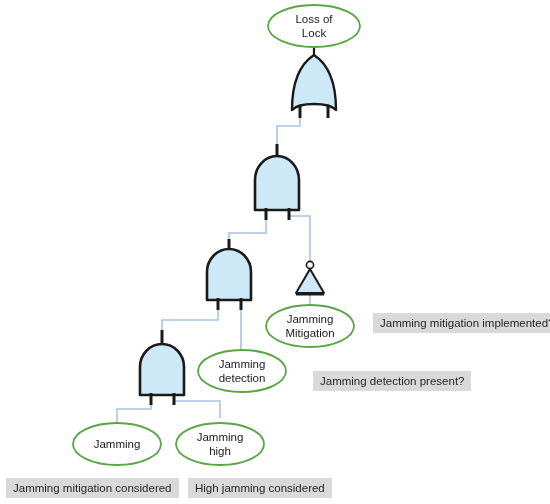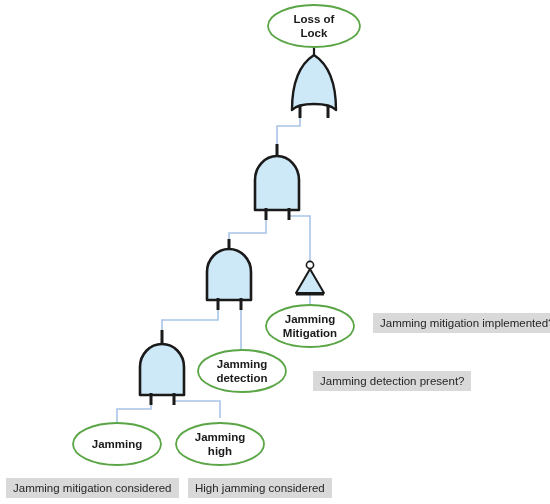--- a/index.html
+++ b/index.html
@@ -28,21 +28,20 @@
     position: absolute;
     display: flex;
     align-items: center;
     justify-content: center;
     text-align: center;
     color: #1a1a1a;
     font-size: 11.5px;
     line-height: 14px;
     pointer-events: none;
     white-space: pre-line;
-    font-weight: bold;
   }
   .annot-box {
     position: absolute;
     background: #d9d9d9;
     color: #262626;
     font-size: 11.5px;
     line-height: 14px;
     display: flex;
     align-items: center;
     justify-content: center;

